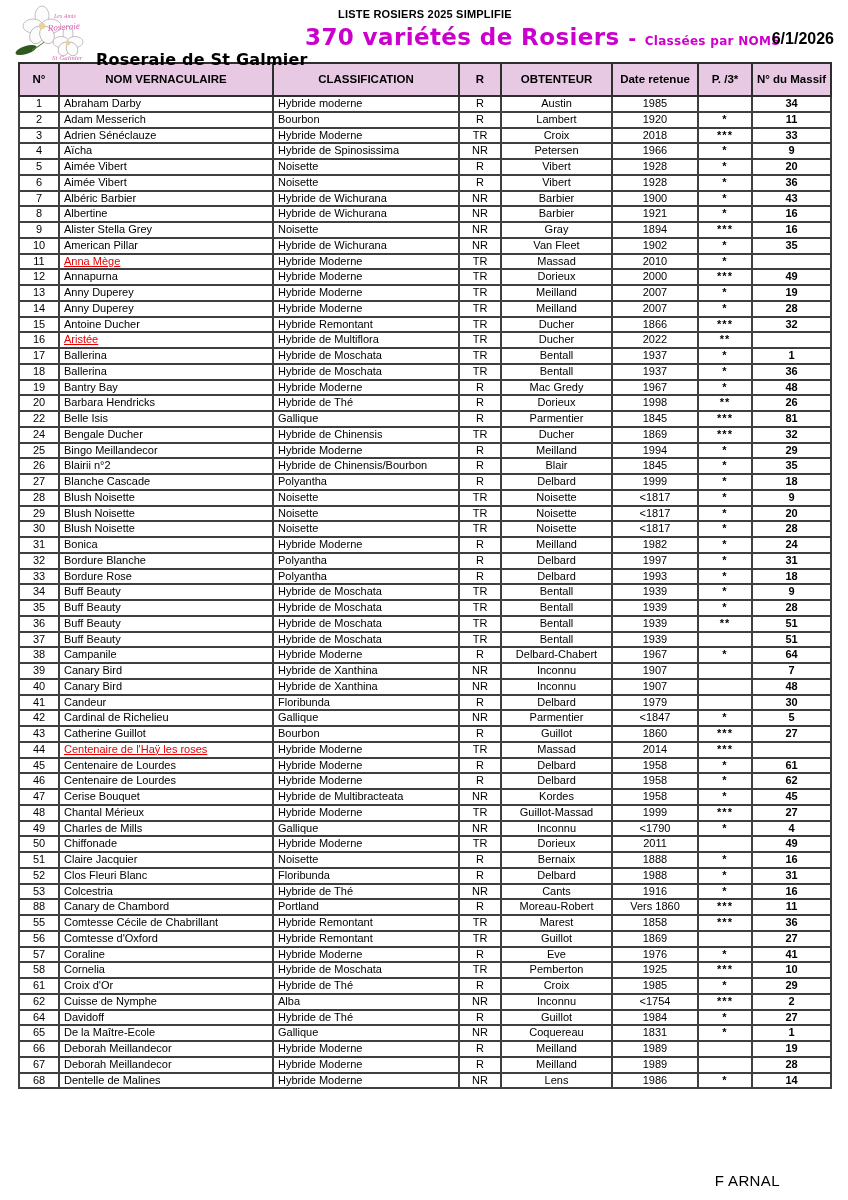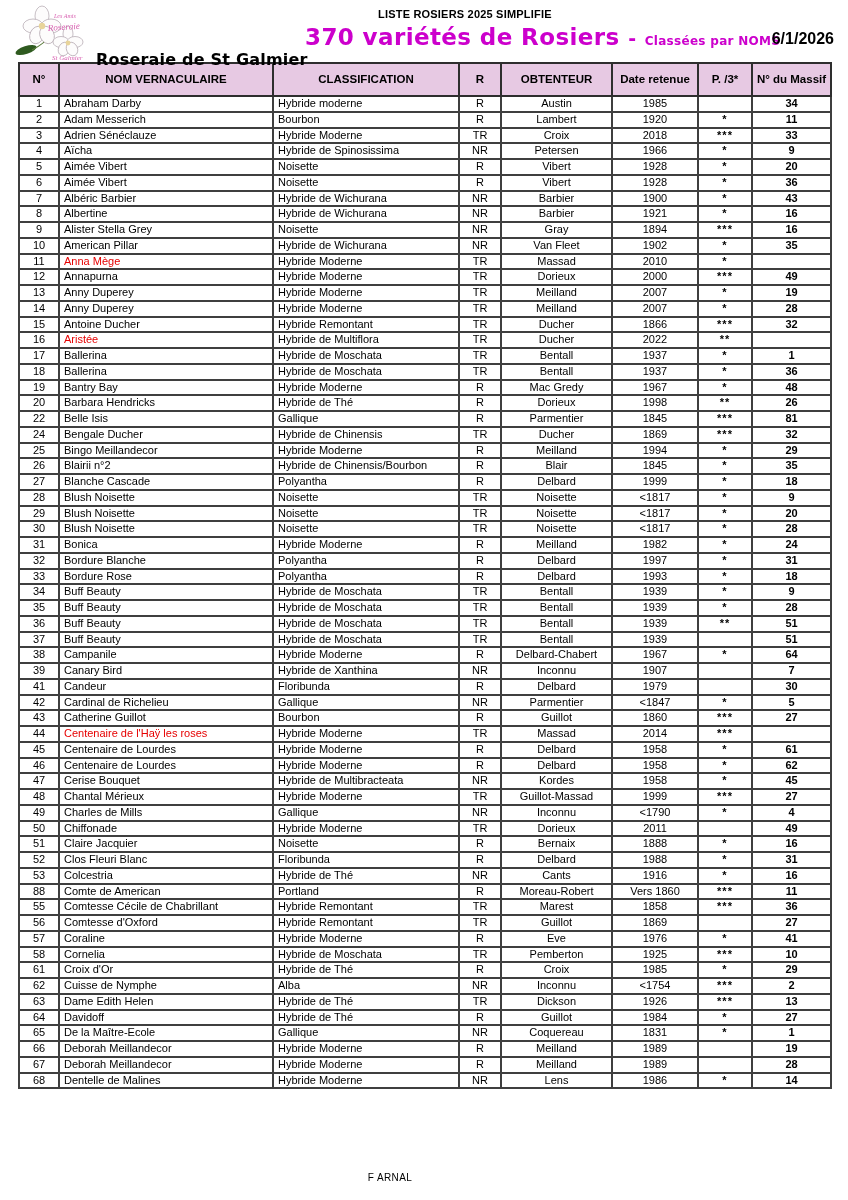--- a/index.html
+++ b/index.html
@@ -5,45 +5,45 @@
   html,body{margin:0;padding:0;background:#ffffff;}
   body{width:848px;height:1200px;font-family:"Liberation Sans",sans-serif;color:#000;overflow:hidden;}
   .page{position:relative;width:848px;height:1200px;}
 
   
   .top{position:relative;height:60px;}
   .logo{position:absolute;left:12px;top:4px;width:86px;height:60px;}
   .org-name{position:absolute;left:96px;top:30px;font-size:16px;font-weight:bold;
             font-family:"DejaVu Sans",sans-serif;letter-spacing:0.2px;white-space:nowrap;margin-top:20px;}
   .doc-subtitle{position:absolute;left:338px;top:8px;font-size:11px;font-weight:bold;
-            letter-spacing:0.2px;white-space:nowrap;margin-left:40px;}
+            letter-spacing:0.2px;white-space:nowrap;}
   .title-line{position:absolute;left:305px;top:24px;color:#cc00cc;white-space:nowrap;
             font-family:"DejaVu Sans",sans-serif;font-weight:bold;}
   .title-line .big{font-size:23px;letter-spacing:0.4px;}
   .title-line .dash{font-size:19px;padding:0 3px;}
   .title-line .small{font-size:12px;letter-spacing:0.3px;}
   .doc-date{position:absolute;right:14px;top:30px;font-size:16px;font-weight:bold;}
 
   
   table{border-collapse:collapse;table-layout:fixed;width:812px;margin-left:18px;margin-top:2px;}
   th{background:#e7c9e3;border:2px solid #2e2e2e;font-size:11.5px;font-weight:bold;
      padding:1px 2px;line-height:13px;text-align:center;}
   thead tr{height:33px;}
   td{border:2px solid #3f3f3f;font-size:11px;height:13.75px;line-height:13.5px;
      padding:0 4px;white-space:nowrap;overflow:hidden;}
   td.c0{text-align:center;padding:0 1px;}
   td.c1,td.c2{text-align:left;}
   td.c3,td.c4,td.c5{text-align:center;}
   td.c6{text-align:center;font-weight:bold;font-size:11px;letter-spacing:1px;}
   td.c7{text-align:center;font-weight:bold;}
-  td.red{color:#e60000;}
+  td.red{color:#e60000;text-decoration:underline;}
 
   
-  .footer{position:absolute;left:0;top:1172px;width:780px;text-align:center;
-          font-size:10px;letter-spacing:0.4px;}
+  .footer{position:absolute;left:0;top:1172px;width:780px;text-align:right;
+          font-size:15px;letter-spacing:0.4px;}
 </style>
 </head>
 <body>
 
 <div class="page">
 
   <div class="top">
     <svg class="logo" viewBox="0 0 86 60">
       <ellipse cx="14" cy="46" rx="11" ry="4" fill="#2e5a1f" transform="rotate(-18 14 46)"></ellipse>
       <path d="M20 46 Q32 40 40 30" stroke="#5a7a3a" stroke-width="1.2" fill="none"></path>
@@ -465,20 +465,30 @@
           <td class="c0">39</td>
           <td class="c1">Canary Bird</td>
           <td class="c2">Hybride de Xanthina</td>
           <td class="c3">NR</td>
           <td class="c4">Inconnu</td>
           <td class="c5">1907</td>
           <td class="c6"></td>
           <td class="c7">7</td>
         </tr>
         <tr>
+          <td class="c0">40</td>
+          <td class="c1">Canary Bird</td>
+          <td class="c2">Hybride de Xanthina</td>
+          <td class="c3">NR</td>
+          <td class="c4">Inconnu</td>
+          <td class="c5">1907</td>
+          <td class="c6"></td>
+          <td class="c7">48</td>
+        </tr>
+        <tr>
           <td class="c0">41</td>
           <td class="c1">Candeur</td>
           <td class="c2">Floribunda</td>
           <td class="c3">R</td>
           <td class="c4">Delbard</td>
           <td class="c5">1979</td>
           <td class="c6"></td>
           <td class="c7">30</td>
         </tr>
         <tr>
@@ -596,21 +606,21 @@
           <td class="c1">Colcestria</td>
           <td class="c2">Hybride de Thé</td>
           <td class="c3">NR</td>
           <td class="c4">Cants</td>
           <td class="c5">1916</td>
           <td class="c6">*</td>
           <td class="c7">16</td>
         </tr>
         <tr>
           <td class="c0">88</td>
-          <td class="c1">Comte de American</td>
+          <td class="c1">Canary de Chambord</td>
           <td class="c2">Portland</td>
           <td class="c3">R</td>
           <td class="c4">Moreau-Robert</td>
           <td class="c5">Vers 1860</td>
           <td class="c6">***</td>
           <td class="c7">11</td>
         </tr>
         <tr>
           <td class="c0">55</td>
           <td class="c1">Comtesse Cécile de Chabrillant</td>
@@ -665,30 +675,20 @@
           <td class="c0">62</td>
           <td class="c1">Cuisse de Nymphe</td>
           <td class="c2">Alba</td>
           <td class="c3">NR</td>
           <td class="c4">Inconnu</td>
           <td class="c5">&lt;1754</td>
           <td class="c6">***</td>
           <td class="c7">2</td>
         </tr>
         <tr>
-          <td class="c0">63</td>
-          <td class="c1">Dame Edith Helen</td>
-          <td class="c2">Hybride de Thé</td>
-          <td class="c3">TR</td>
-          <td class="c4">Dickson</td>
-          <td class="c5">1926</td>
-          <td class="c6">***</td>
-          <td class="c7">13</td>
-        </tr>
-        <tr>
           <td class="c0">64</td>
           <td class="c1">Davidoff</td>
           <td class="c2">Hybride de Thé</td>
           <td class="c3">R</td>
           <td class="c4">Guillot</td>
           <td class="c5">1984</td>
           <td class="c6">*</td>
           <td class="c7">27</td>
         </tr>
         <tr>

